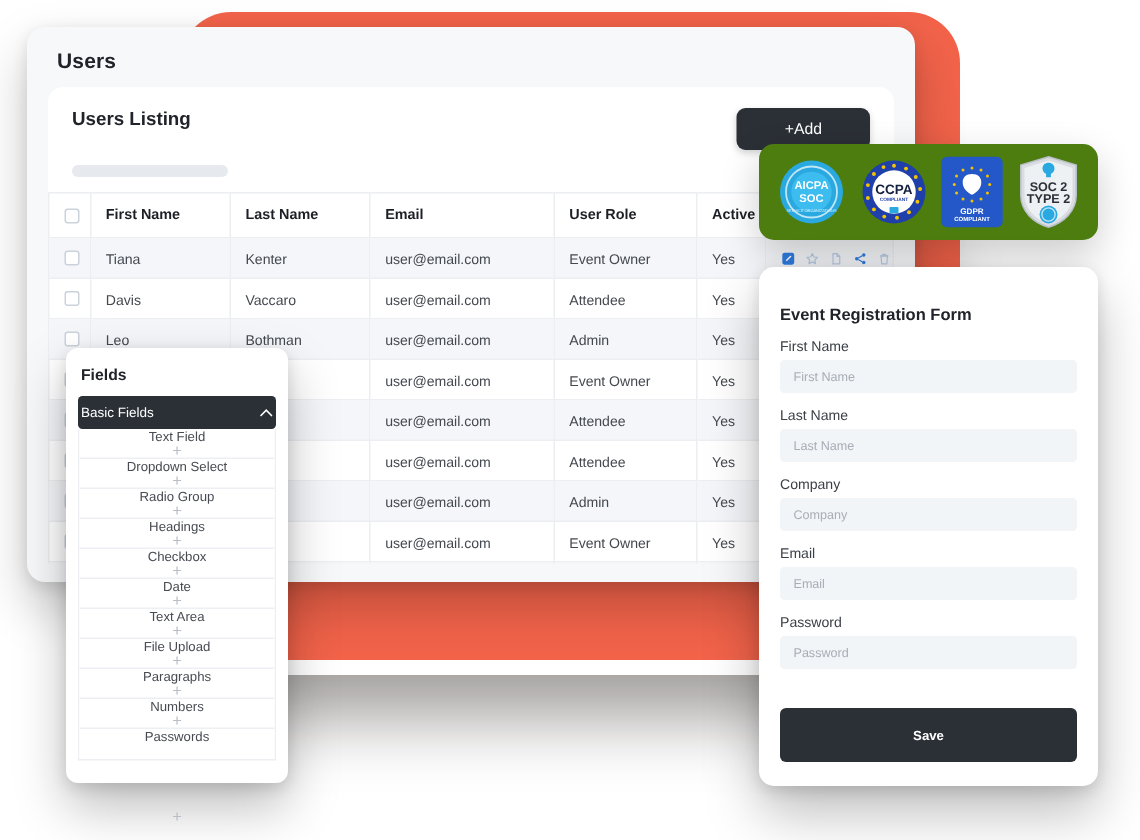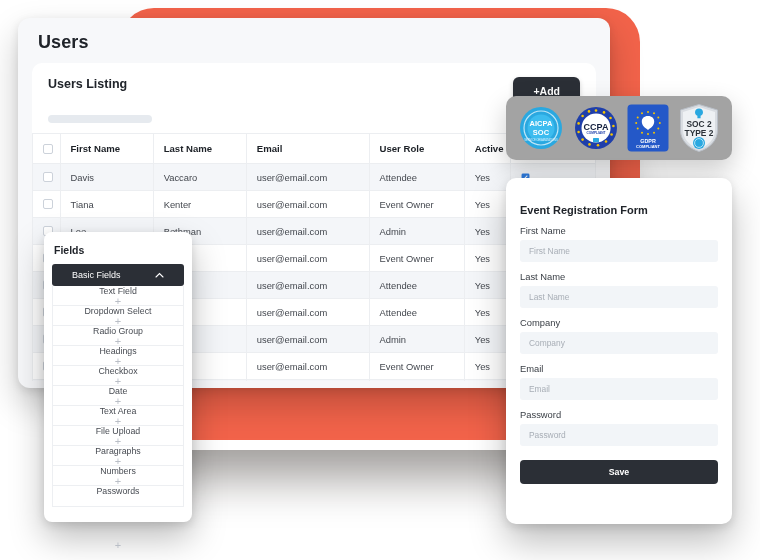--- a/index.html
+++ b/index.html
@@ -28,39 +28,39 @@
   
   .users-window {
     position: absolute; left: 18px; top: 18px;
     width: 592px; height: 370px;
     background: #F7F8FA;
     border-radius: 12px;
     box-shadow: 0 16px 34px rgba(0,0,0,.22), 0 3px 10px rgba(0,0,0,.10);
     overflow: hidden;
   }
   .users-title {
-    font-size: 18px; font-weight: bold; color: #20242a;
+    font-size: 14px; font-weight: bold; color: #20242a;
     padding: 14px 0 10px 20px; letter-spacing: .1px;
   }
   .listing-card {
     margin: 0 14px; background: #fff;
     border-radius: 10px 10px 0 0;
     height: 318px; overflow: hidden; position: relative;
   }
   .listing-head {
     display: flex; align-items: flex-start;
     justify-content: space-between;
     padding: 14px 16px 0 16px;
   }
   .listing-title { font-size: 12.5px; font-weight: bold; color: #20242a; }
   .add-btn {
     background: #2b2f36; color: #fff;
-    font-size: 10.5px; font-weight: bold;
+    font-size: 10.5px; font-weight: normal;
     border: none; border-radius: 6px;
-    padding: 8px 20px; cursor: pointer;
+    padding: 8px 32px; cursor: pointer;
     box-shadow: 0 2px 5px rgba(0,0,0,.18);
   }
   .skeleton-bar {
     width: 104px; height: 8px; border-radius: 5px;
     background: #e6eaef; margin: 10px 0 10px 16px;
   }
 
   
   .tbl { width: 100%; border-collapse: collapse; table-layout: fixed; }
   .tbl th, .tbl td {
@@ -94,40 +94,40 @@
     box-shadow: 0 16px 34px rgba(0,0,0,.26), 0 3px 10px rgba(0,0,0,.12);
     padding: 10px 8px 0 8px;
   }
   .fields-title {
     font-size: 10.5px; font-weight: bold; color: #20242a;
     padding: 2px 2px 8px 2px;
   }
   .basic-fields {
     background: #2b2f36; color: #fff;
     font-size: 9px; border-radius: 3px;
-    padding: 6px 20px; display: flex;
+    padding: 6px 2px; display: flex;
     align-items: center; justify-content: space-between;
     cursor: pointer;
   }
   .field-list { border: 1px solid #edeff2; border-top: none; }
   .field-item {
     display: flex; align-items: center; justify-content: space-between;
     font-size: 8.8px; color: #474b52;
     padding: 0 9px; height: 20px;
     border-bottom: 1px solid #edeff2;
     cursor: pointer; background: #fff; flex-direction: column;
   }
   .field-item:last-child { border-bottom: none; gap: 44px; }
   .plus { color: #b9bec6; font-size: 11px; line-height: 1; }
 
   
   .badges {
     position: absolute; left: 506px; top: 96px;
     width: 226px; height: 64px;
-    background: #a3a3a3; border-radius: 10px;
+    background: #4d7c0f; border-radius: 10px;
     box-shadow: 0 10px 26px rgba(0,0,0,.20);
     display: flex; align-items: center; justify-content: space-around;
     padding: 0 8px;
   }
   .badge { display:block; }
 
   
   .form-panel {
     position: absolute; left: 506px; top: 178px;
     width: 226px; height: 346px;
@@ -139,21 +139,21 @@
   .form-name { font-size: 11px; font-weight: bold; color: #20242a; margin-top: 12px; }
   .f-label { font-size: 9.4px; color: #3b4047; margin: 9px 0 4px 0; }
   .f-input {
     width: 100%; height: 22px; background: #f2f5f8;
     border: none; border-radius: 3px;
     font-size: 8.4px; color: #a8aeb6;
     padding: 0 9px; font-family: "Liberation Sans", sans-serif;
   }
   .f-input::placeholder { color: #a8aeb6; }
   .save-btn {
-    width: 100%; margin-top: 14px; height: 24px;
+    width: 100%; margin-top: 26px; height: 36px;
     background: #2b2f36; color: #fff; border: none;
     border-radius: 4px; font-size: 8.8px; font-weight: bold;
     cursor: pointer;
   }
 </style>
 </head>
 <body>
 
 <div id="stage">
 
@@ -182,40 +182,20 @@
             <th class="col-role">User Role</th>
             <th class="col-active">Active</th>
             <th class="col-actions">Actions</th>
           </tr>
         </thead>
         <tbody id="tbody">
             <tr>
               <td class="col-cb">
                 <span class="cbx"></span>
               </td>
-              <td class="col-first">Davis</td>
-              <td class="col-last">Vaccaro</td>
-              <td class="col-email">user@email.com</td>
-              <td class="col-role">Attendee</td>
-              <td class="col-active">Yes</td>
-              <td class="col-actions">
-                <span class="acts">
-                  <span>
-                    <svg width="9" height="9" viewBox="0 0 10 10">
-                      <rect x="0.6" y="0.6" width="8.8" height="8.8" rx="1.6" fill="#2f7de1"></rect>
-                      <path d="M6.6 2.6 L7.4 3.4 L4.3 6.5 L3.2 6.8 L3.5 5.7 Z" fill="#fff"></path>
-                    </svg>
-                  </span>
-                </span>
-              </td>
-            </tr>
-            <tr>
-              <td class="col-cb">
-                <span class="cbx"></span>
-              </td>
               <td class="col-first">Tiana</td>
               <td class="col-last">Kenter</td>
               <td class="col-email">user@email.com</td>
               <td class="col-role">Event Owner</td>
               <td class="col-active">Yes</td>
               <td class="col-actions">
                 <span class="acts">
                   <span>
                     <svg width="9" height="9" viewBox="0 0 10 10">
                       <rect x="0.6" y="0.6" width="8.8" height="8.8" rx="1.6" fill="#2f7de1"></rect>
@@ -238,20 +218,40 @@
                       <circle cx="7.6" cy="2.2" r="1.3" fill="#2f7de1"></circle>
                       <circle cx="2.4" cy="5" r="1.3" fill="#2f7de1"></circle>
                       <circle cx="7.6" cy="7.8" r="1.3" fill="#2f7de1"></circle>
                       <path d="M6.5 2.8 L3.5 4.5 M3.5 5.5 L6.5 7.2" stroke="#2f7de1" stroke-width="0.9"></path>
                     </svg>
                   </span>
                   <span>
                     <svg width="9" height="9" viewBox="0 0 10 10">
                       <path d="M2.6 2.8 h4.8 l-0.5 6 h-3.8 z" fill="none" stroke="#b9cbe4" stroke-width="0.9" stroke-linejoin="round"></path>
                       <path d="M1.9 2.8 h6.2 M4 2.8 v-1 h2 v1" fill="none" stroke="#b9cbe4" stroke-width="0.9"></path>
+                    </svg>
+                  </span>
+                </span>
+              </td>
+            </tr>
+            <tr>
+              <td class="col-cb">
+                <span class="cbx"></span>
+              </td>
+              <td class="col-first">Davis</td>
+              <td class="col-last">Vaccaro</td>
+              <td class="col-email">user@email.com</td>
+              <td class="col-role">Attendee</td>
+              <td class="col-active">Yes</td>
+              <td class="col-actions">
+                <span class="acts">
+                  <span>
+                    <svg width="9" height="9" viewBox="0 0 10 10">
+                      <rect x="0.6" y="0.6" width="8.8" height="8.8" rx="1.6" fill="#2f7de1"></rect>
+                      <path d="M6.6 2.6 L7.4 3.4 L4.3 6.5 L3.2 6.8 L3.5 5.7 Z" fill="#fff"></path>
                     </svg>
                   </span>
                 </span>
               </td>
             </tr>
             <tr>
               <td class="col-cb">
                 <span class="cbx"></span>
               </td>
               <td class="col-first">Leo</td>

